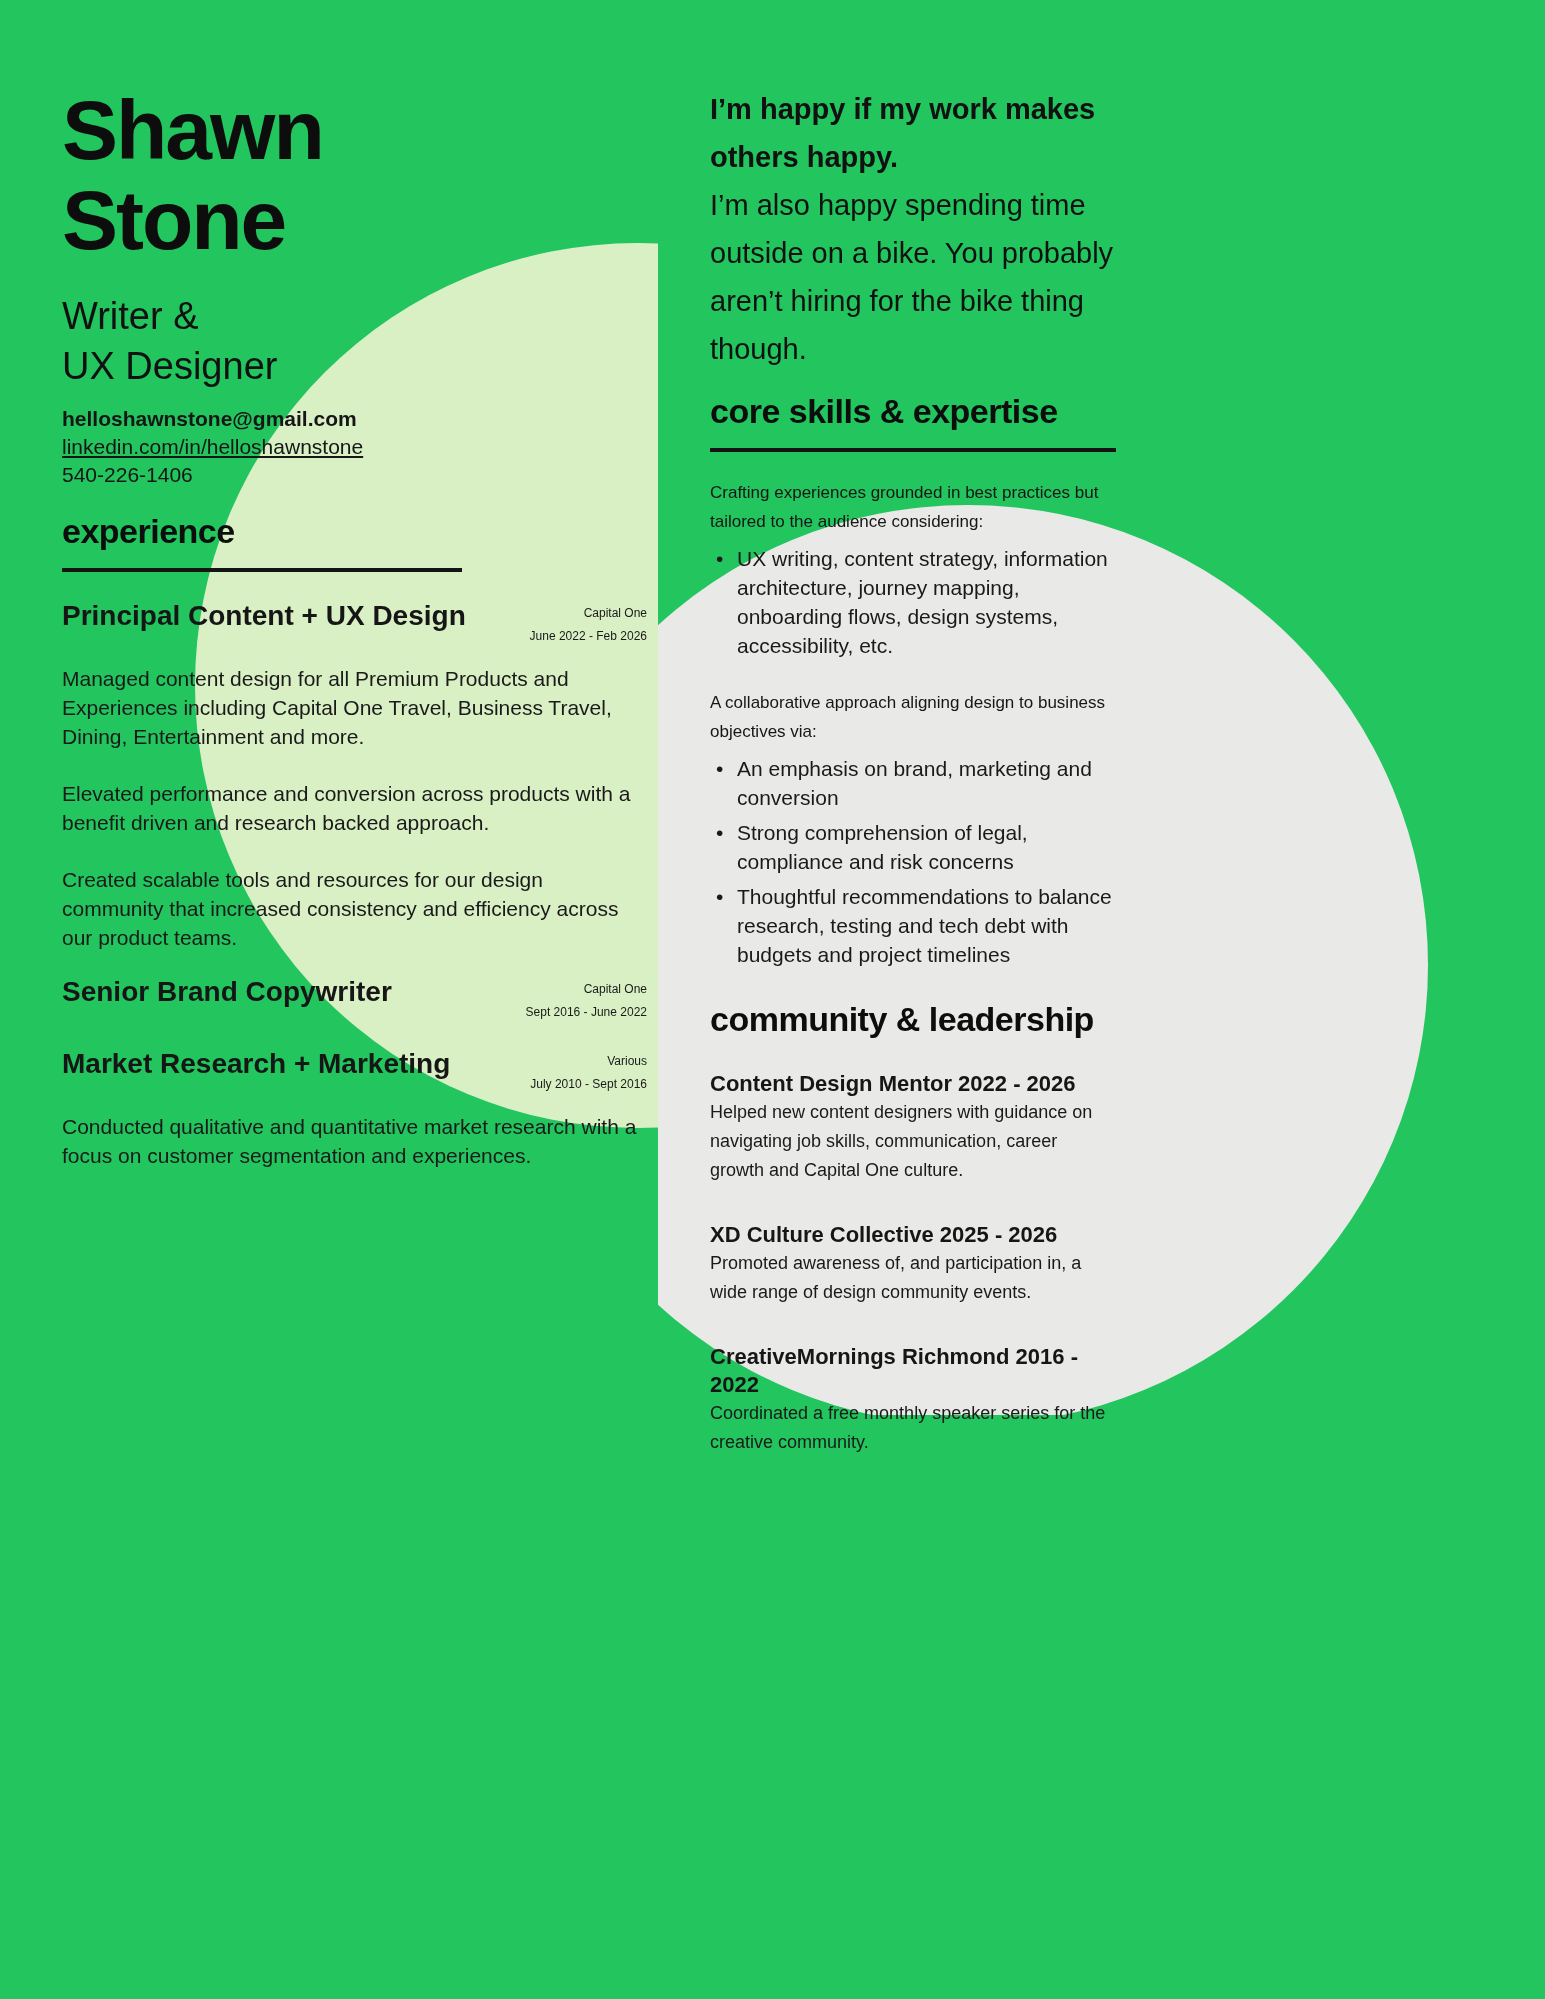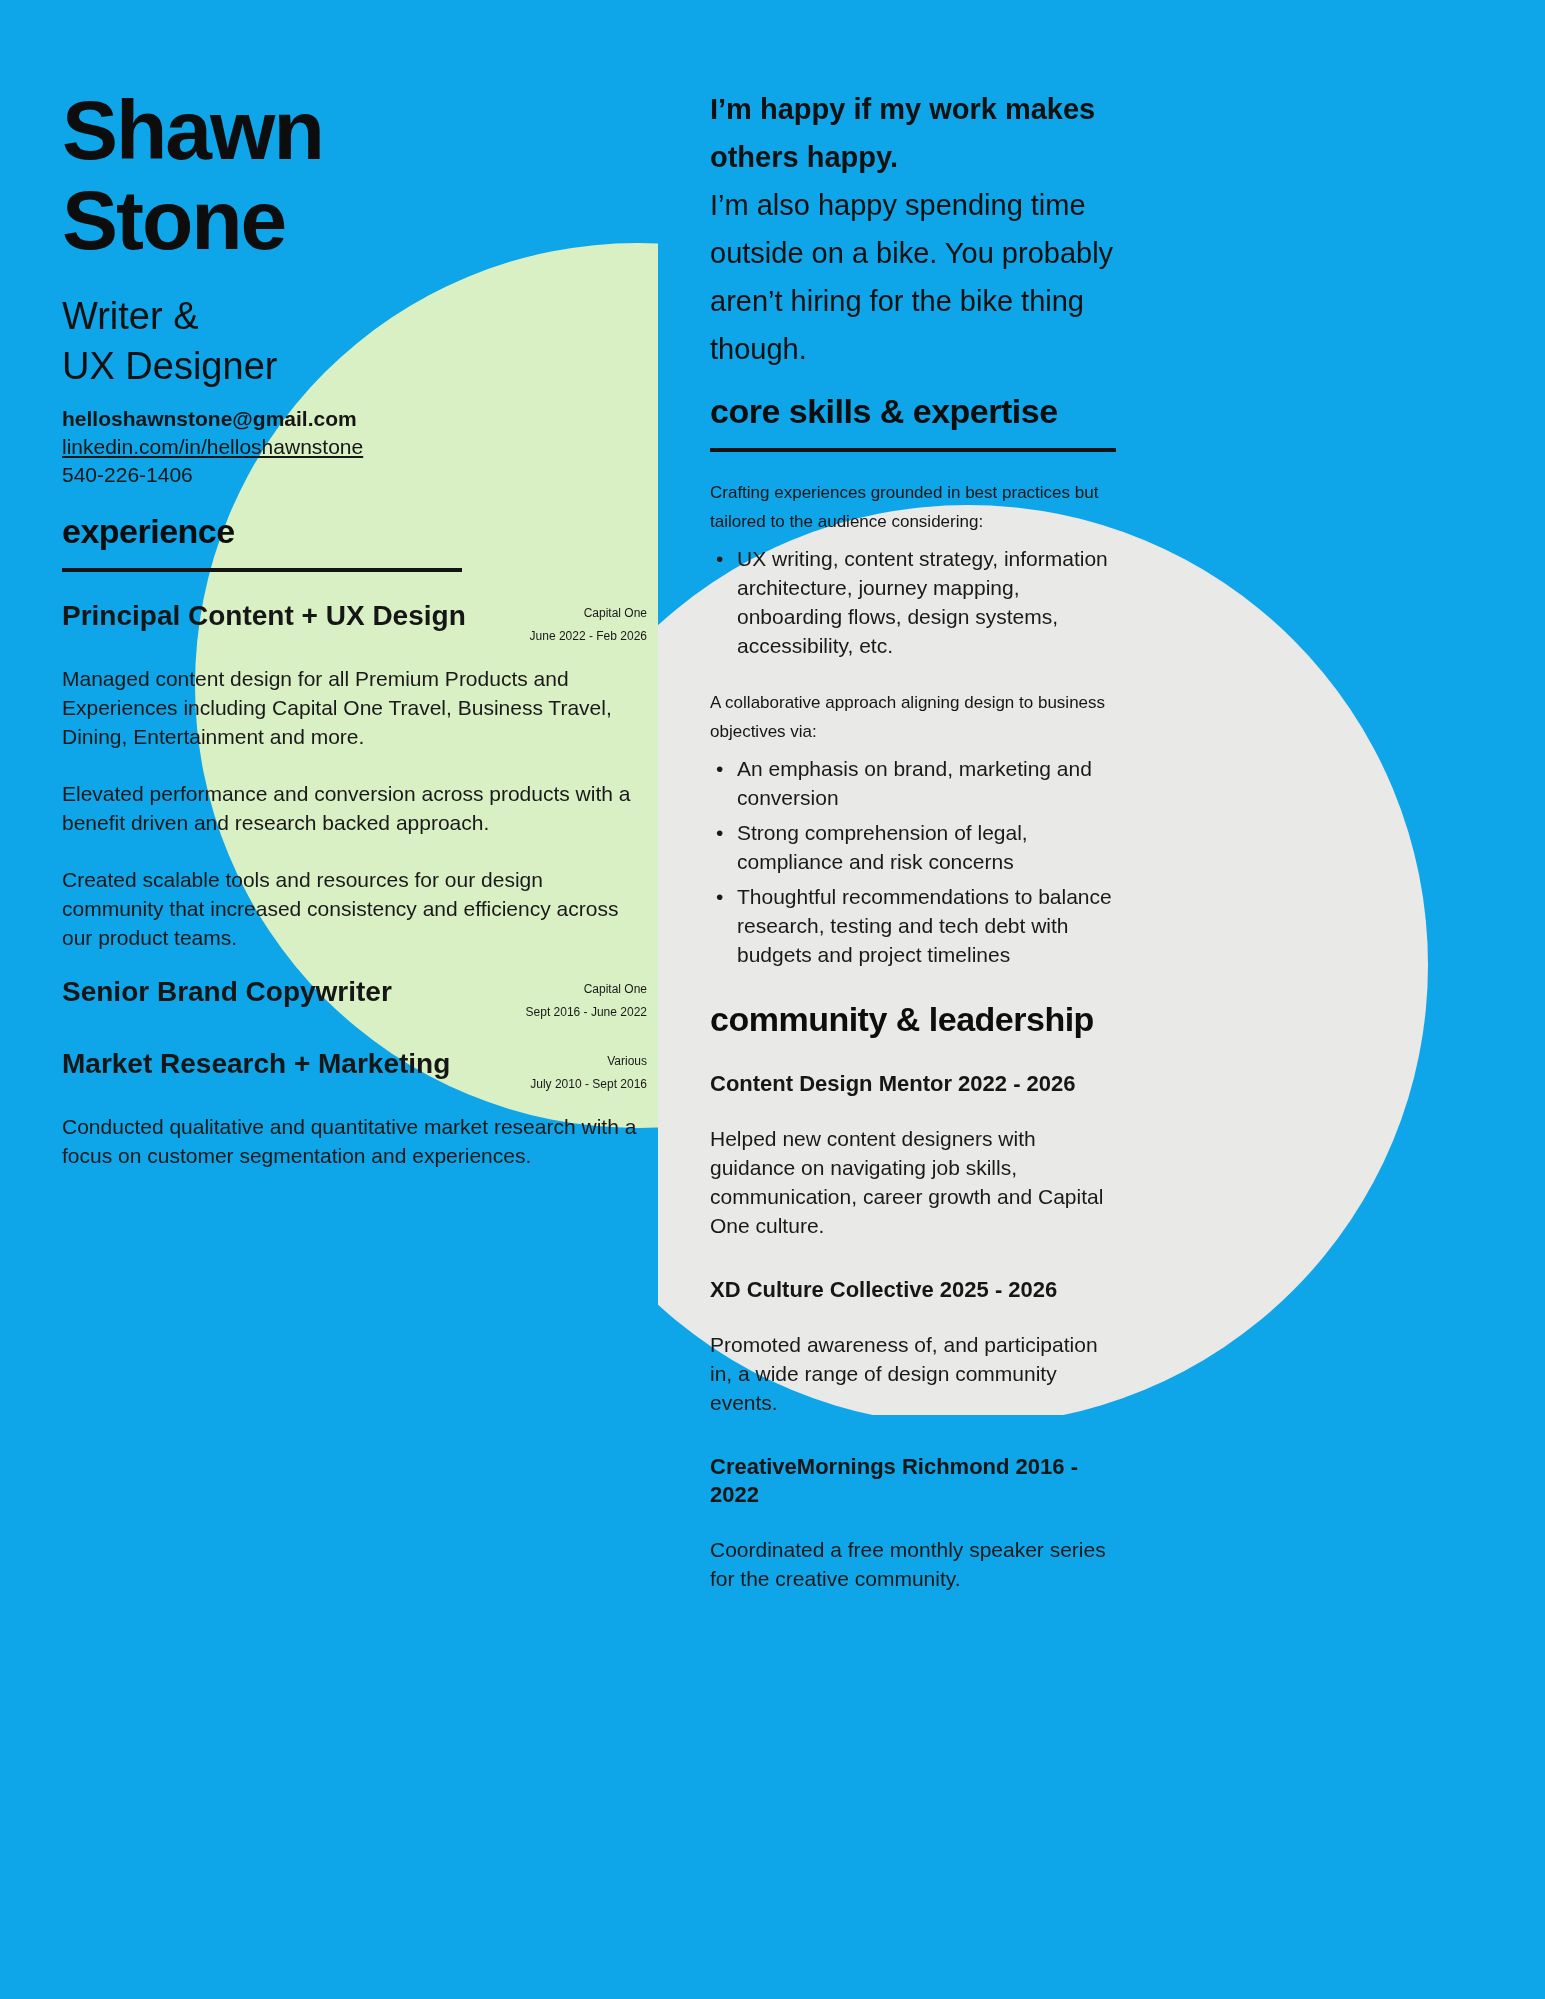--- a/index.html
+++ b/index.html
@@ -3,21 +3,21 @@
 <meta charset="utf-8">
 <style>
   * { box-sizing: border-box; margin: 0; padding: 0; }
   html, body { background: #fcfcfa; }
   body { font-family: "Liberation Sans", "DejaVu Sans", sans-serif; color: #161616; }
 
   .page {
     position: relative;
     width: 1545px;
     height: 1999px;
-    background: #0ea5e9;
+    background: #22c55e;
     overflow: hidden;
   }
 
   
   .green-clip {
     position: absolute; left: 0; top: 0; width: 658px; height: 1999px;
     overflow: hidden; z-index: 0; pointer-events: none;
   }
   .circle-green {
     position: absolute; left: 195px; top: 243px;
@@ -78,21 +78,21 @@
   ul.bullets li {
     position: relative; padding-left: 27px; margin-top: 6px;
     font-size: 21px; line-height: 29px; color: #1a1a1a;
   }
   ul.bullets li:first-child { margin-top: 0; }
   ul.bullets li::before { content: "\2022"; position: absolute; left: 6px; top: 0; }
 
   .comm-title { font-size: 22px; font-weight: 700; line-height: 28px; }
   .comm-title.c-first { margin-top: 30px; }
   .comm-title.c-next  { margin-top: 36px; }
-  .comm-body { margin-top: 26px; font-size: 21px; line-height: 29px; color: #1a1a1a; }
+  .comm-body { font-size: 18px; line-height: 29px; color: #1a1a1a; }
 </style>
 </head>
 <body>
 
 <div class="page">
 
   <div class="green-clip">
     <div class="circle-green" style="background: rgb(217, 240, 197);"></div>
   </div>
   <div class="gray-clip">

